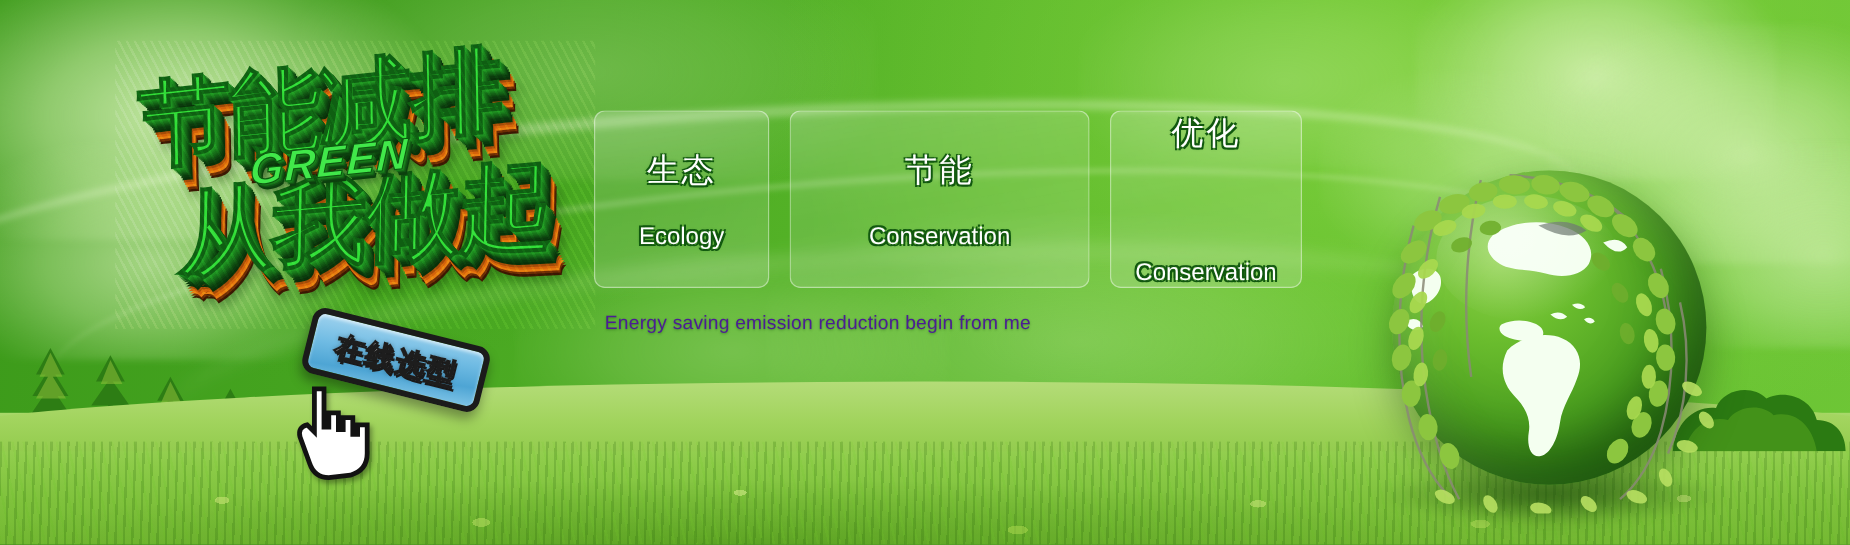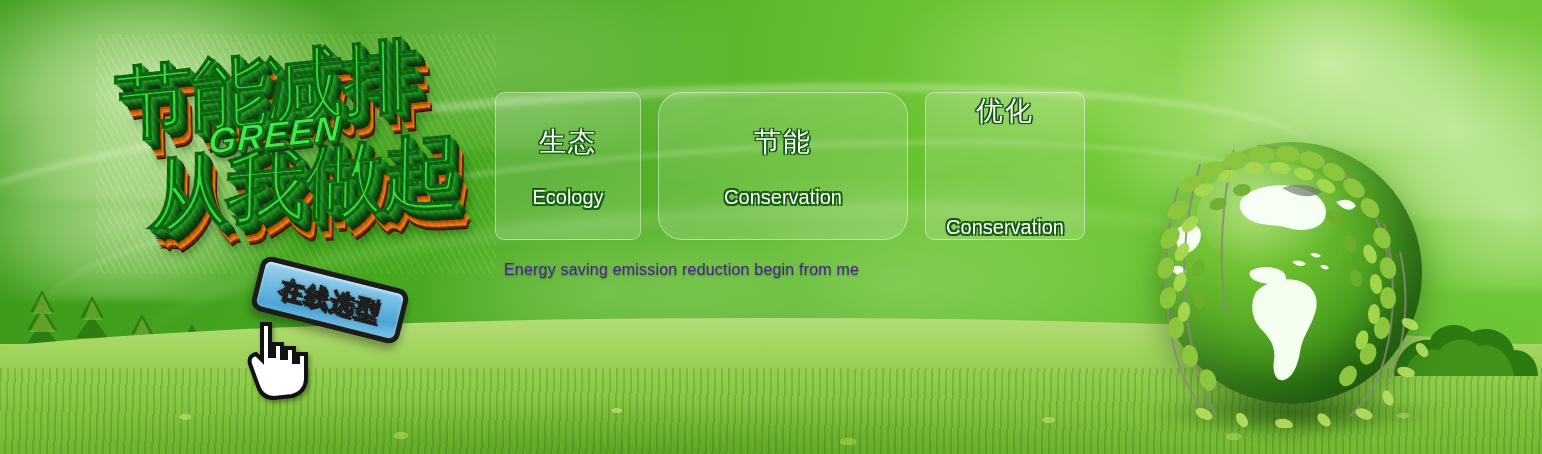--- a/index.html
+++ b/index.html
@@ -246,21 +246,21 @@
         rgba(255,255,255,0.20) 0%,
         rgba(255,255,255,0.12) 50%,
         rgba(255,255,255,0.17) 100%);
     border: 1px solid rgba(255,255,255,0.42);
     display: flex; flex-direction: column;
     align-items: center; justify-content: center;
     gap: 26px;
     cursor: pointer;
     backdrop-filter: blur(1px);
   }
-  .card.w2 { width: 250px; border-radius: 24px; }
+  .card.w2 { width: 250px; }
   .card.w3 { width: 160px; justify-content: space-between; }
   .card-cn {
     font-size: 27px; font-weight: 400;
     color: #ffffff;
     text-shadow:
       -1.4px -1.4px 0 #11580f, 1.4px -1.4px 0 #11580f,
       -1.4px 1.4px 0 #11580f, 1.4px 1.4px 0 #11580f,
       0 0 3px rgba(10,60,8,.7);
     letter-spacing: 2px;
     white-space: nowrap;

